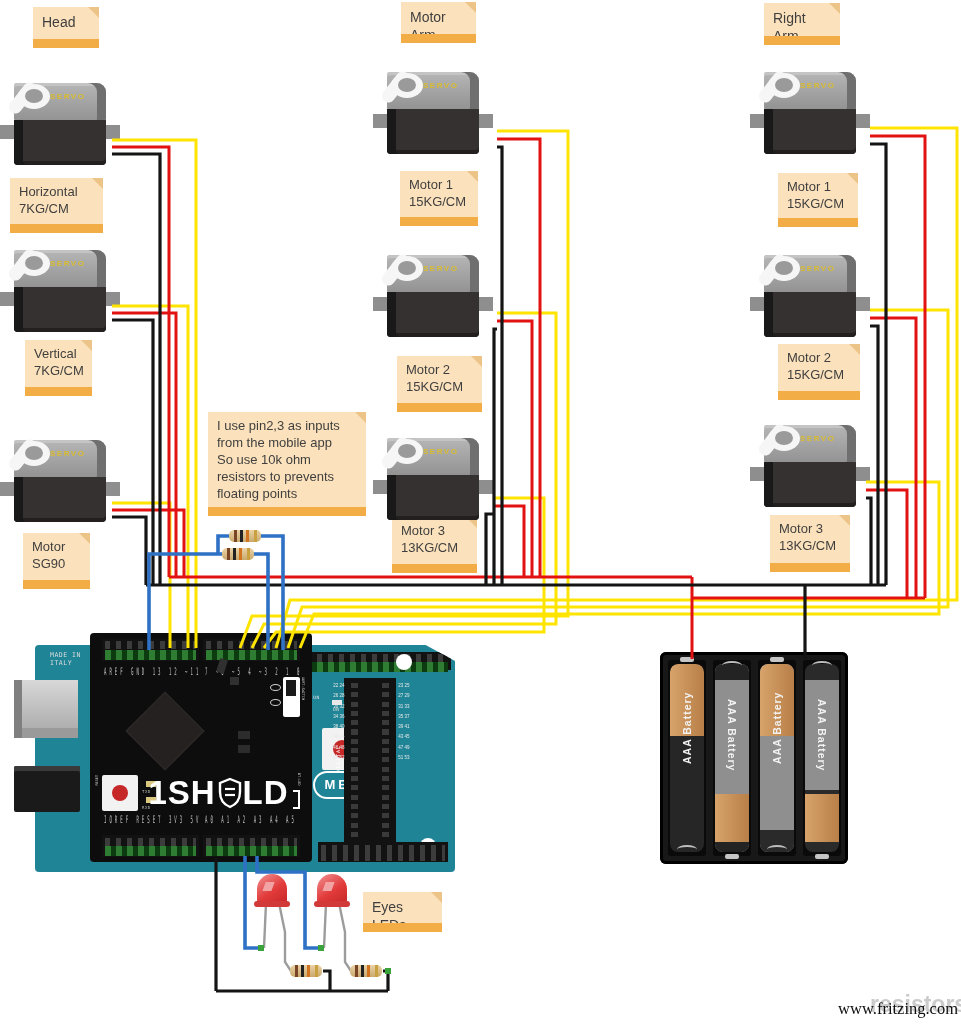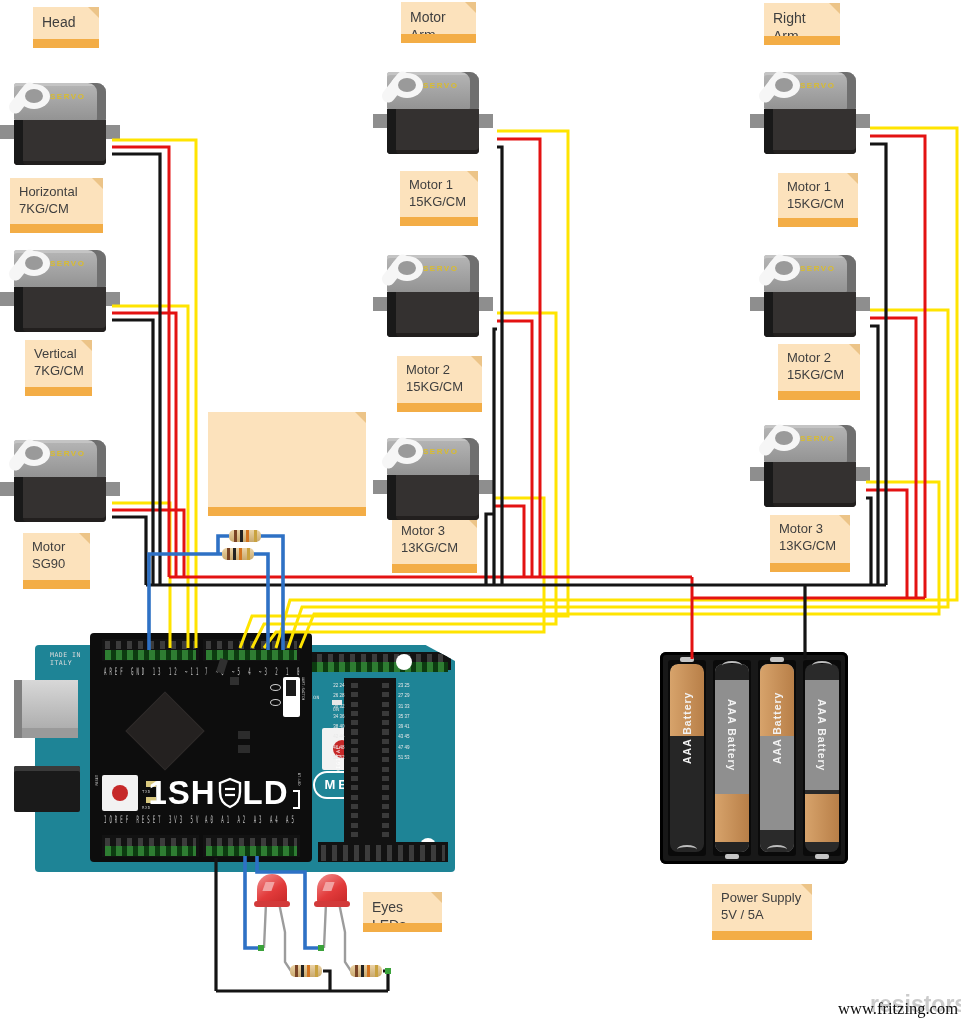--- a/index.html
+++ b/index.html
@@ -159,31 +159,30 @@
       <i class="fold"></i>
       <i class="strip"></i>
     </div>
   <div class="note" style="left:770px;top:515px;width:80px;height:57px;">
       <span class="txt">Motor 3
 13KG/CM</span>
       <i class="fold"></i>
       <i class="strip"></i>
     </div>
   <div class="note" style="left:208px;top:412px;width:158px;height:104px;">
+      <span class="txt">I use pin2,3 as inputs
+from the mobile app
+So use 10k ohm
+resistors to prevents
+floating points</span>
       <i class="fold"></i>
       <i class="strip"></i>
     </div>
   <div class="note" style="left:363px;top:892px;width:79px;height:40px;font-size:14px;">
       <span class="txt">Eyes LEDs</span>
-      <i class="fold"></i>
-      <i class="strip"></i>
-    </div>
-  <div class="note" style="left:712px;top:884px;width:100px;height:56px;">
-      <span class="txt">Power Supply
-5V / 5A</span>
       <i class="fold"></i>
       <i class="strip"></i>
     </div>
 
   <div id="servos">
       <div class="servo" style="left: 0px; top: 73px;">
         <div class="s-tab" style="left:0;"></div>
         <div class="s-tab" style="right:0;"></div>
         <div class="s-cap"></div>
         <div class="s-body"></div>

